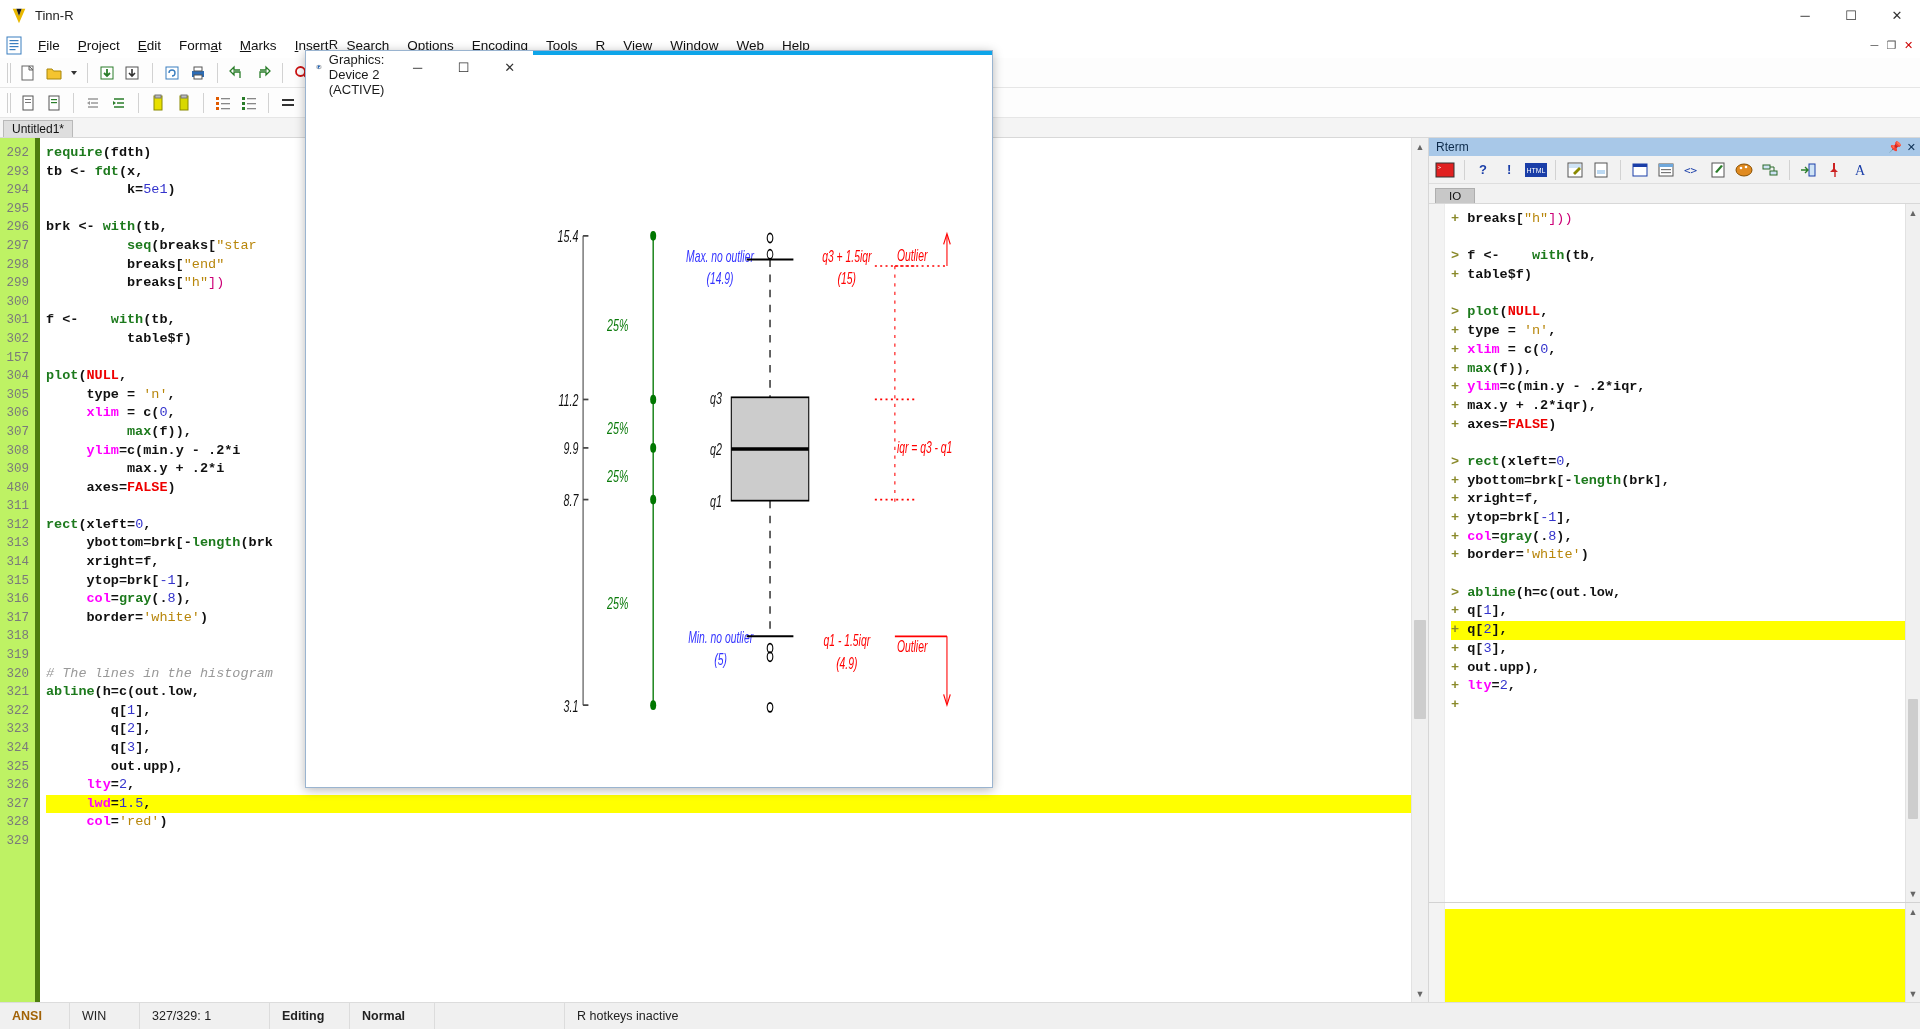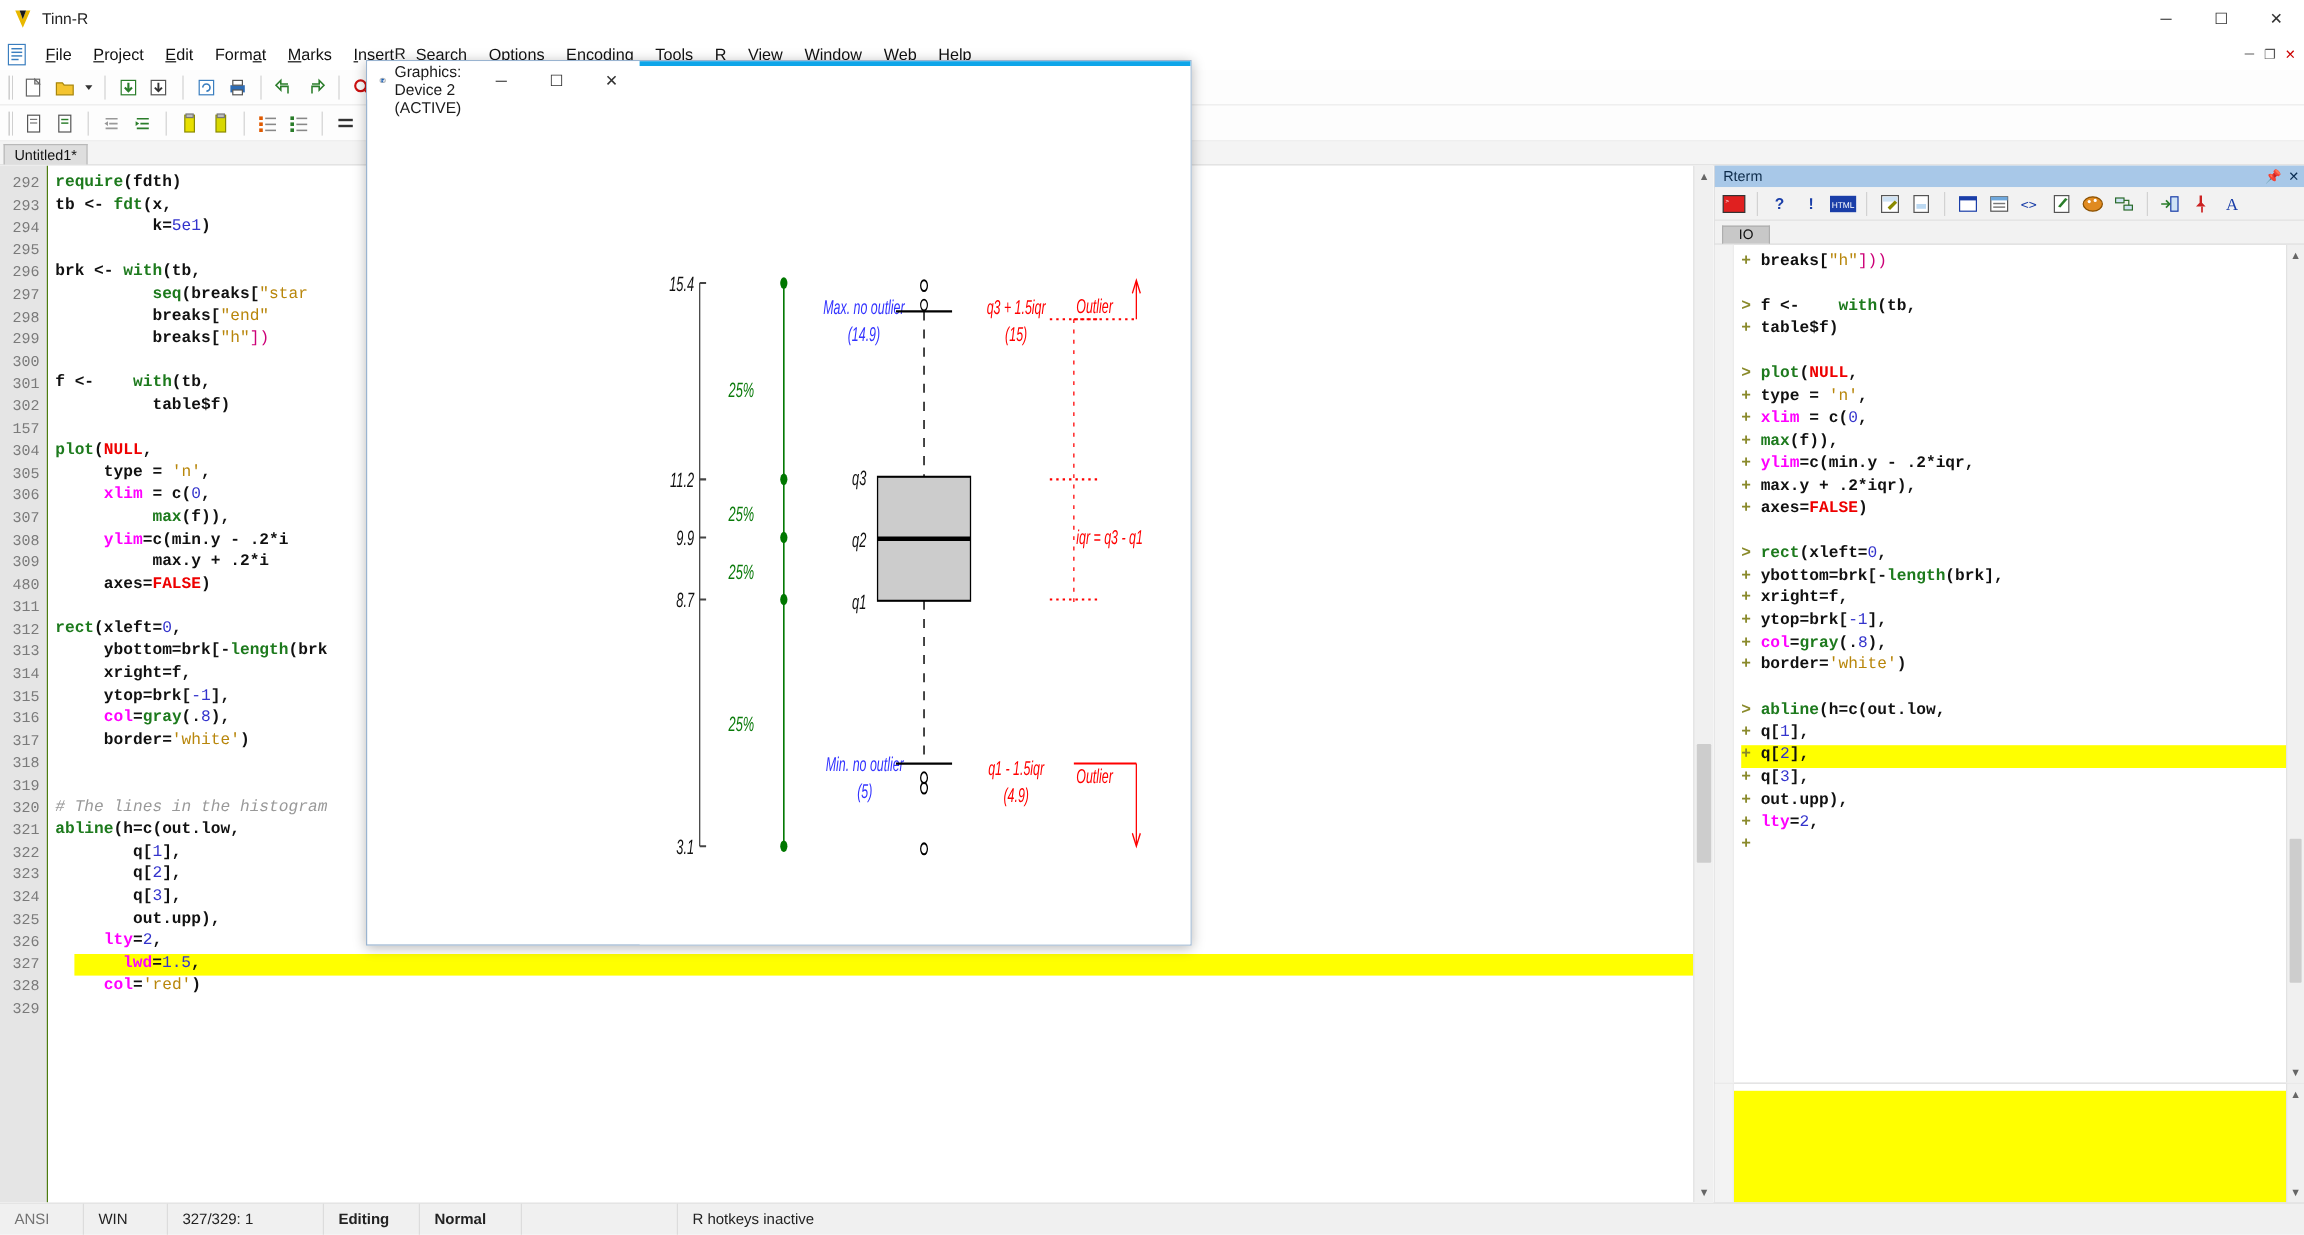--- a/index.html
+++ b/index.html
@@ -49,28 +49,28 @@
               display:flex; align-items:flex-end; padding-left:3px; flex:0 0 20px; }
   .doctab { background:#dedede; border:1px solid #b9b9b9; border-bottom:none;
             padding:1px 8px 1px 8px; font-size:12px; color:#111;margin-top:17px; }
 
   
   .bodysplit { flex:1 1 auto; display:flex; min-height:0; }
 
   
   .editor { position:relative; background:#ffffff; flex:1 1 auto; min-width:0;
             display:flex; overflow:hidden; }
-  .gutter { width:40px; background:#e5e5e5; border-right:1px solid #4d7c0f; flex:0 0 40px;
+  .gutter { width:40px; background:#bef264; border-right:5px solid #4d7c0f; flex:0 0 40px;
             padding-top:6px; }
   .gutter div { height:18.6px; line-height:18.6px; text-align:right; padding-right:6px;
                 font-family:"Liberation Mono", monospace; font-size:12.5px; color:#7a7a7a; }
   .codearea { flex:1 1 auto; padding-top:6px; padding-left:6px; position:relative; overflow:hidden;
               font-family:"Liberation Mono", monospace; font-size:13.5px; white-space:pre; }
   .codeline { height:18.6px; line-height:18.6px; }
-  .codeline.hl { background:#ffff00;margin-left:16px; }
+  .codeline.hl { background:#ffff00; }
   .tk-fun  { color:#1d7a1d; font-weight:bold; }
   .tk-arg  { color:#ff00ff; font-weight:bold; }
   .tk-num  { color:#3333cc; }
   .tk-str  { color:#b8860b; }
   .tk-null { color:#ee0000; font-weight:bold; }
   .tk-brk  { color:#cc0077; }
   .tk-op   { color:#111111; font-weight:bold; }
   .tk-txt  { color:#111111; font-weight:bold; }
   .tk-com  { color:#999999; font-style:italic; }
 
@@ -105,21 +105,21 @@
                 display:flex; flex-direction:column; }
   .rt-bottom { height:100px; background:#ffffff; border-top:1px solid #d2d2d2; flex:0 0 100px;
                display:flex; }
   .rt-bottom .band { height:18.7px; background:#ffff00; margin-top:6px; flex:1 1 auto; }
 
   
   .statusbar { height:27px; background:#f0f0f0; border-top:1px solid #dcdcdc; display:flex;
                align-items:center; font-size:12.5px; color:#222; flex:0 0 27px; }
   .sb-cell { height:27px; display:flex; align-items:center; padding:0 12px;
              border-right:1px solid #dcdcdc; }
-  .sb-cell.red { color:#737373; font-weight:normal; }
+  .sb-cell.red { color:#a16207; font-weight:bold; }
   .sb-cell.b { font-weight:bold; }
 
   
   #gfx { position:absolute; left:305px; top:50px; width:688px; height:738px;
          background:#ffffff; border:1px solid #9ab4d0; box-shadow:0 2px 10px rgba(0,0,0,.28);
          display:flex; flex-direction:row; }
   .gfx-title { height:32px; display:flex; align-items:center; padding-left:10px; background:#fff;
                flex:0 0 32px; }
   .gfx-title .ricon { width:16px; height:16px; margin-right:7px; }
   .gfx-title .t { font-size:13px; color:#1a1a1a; }

